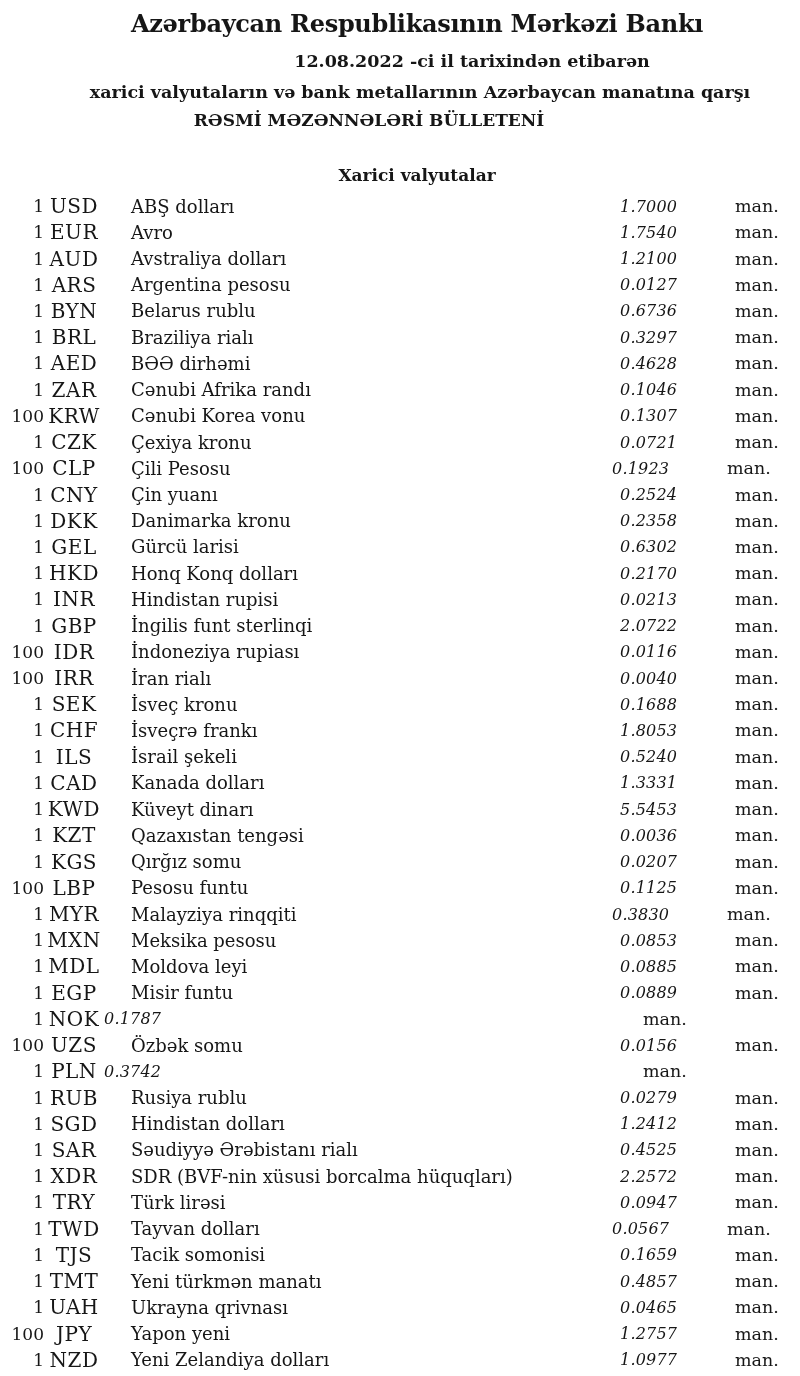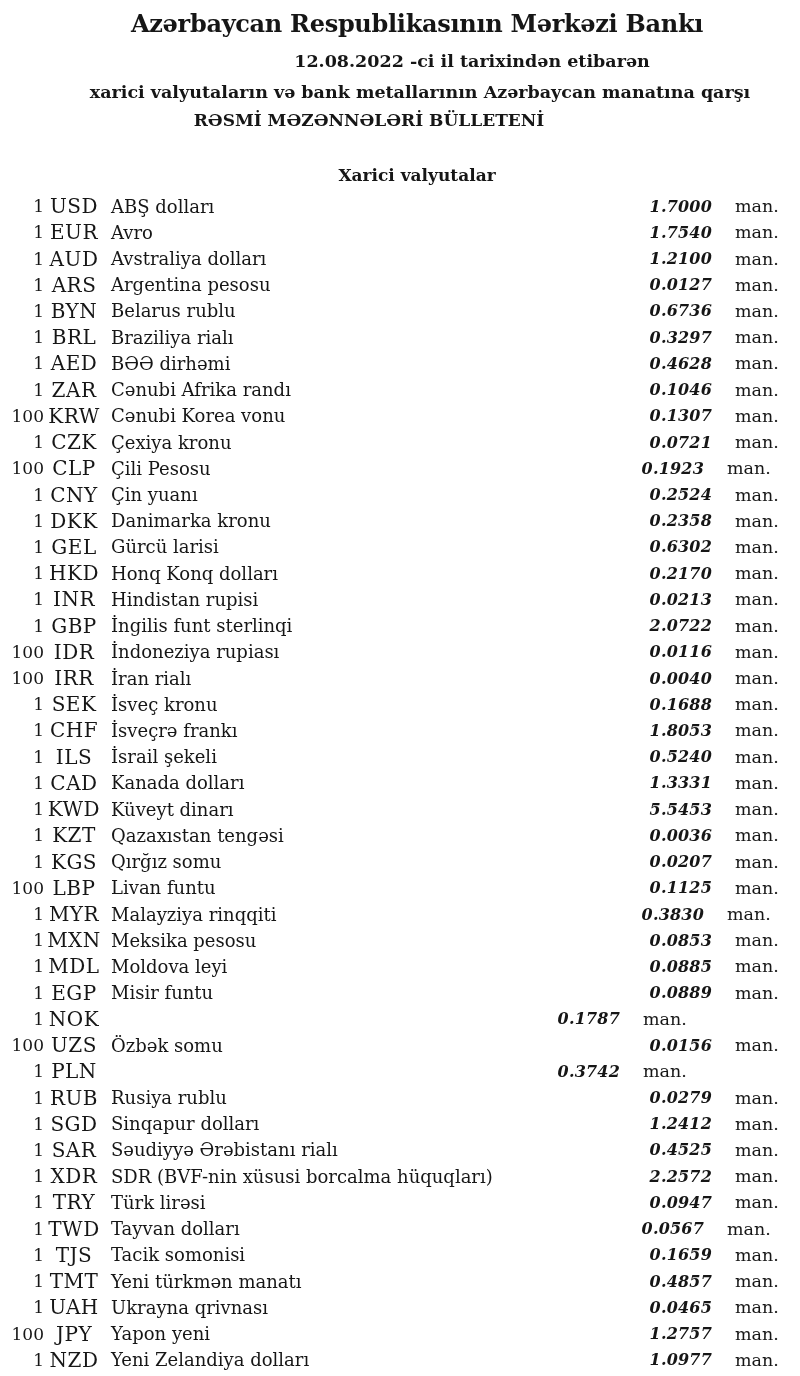--- a/index.html
+++ b/index.html
@@ -86,25 +86,25 @@
   .code {
     text-align: center;
     font-size: 20px;
     letter-spacing: 0.5px;
   }
   .name {
     padding-left: 7px;
     font-size: 18px;
     white-space: nowrap;
     overflow: hidden;
+    margin-left: 20px;
   }
   .rate {
-    text-align: right;
     font-size: 16px;
-    font-weight: bold;
+    font-weight: normal;
     font-style: italic;
     letter-spacing: 0.2px;
   }
   .unit {
     padding-left: 23px;
     font-size: 17.5px;
   }
   .row.shift .rate,
   .row.shift .unit {
     position: relative;
@@ -307,21 +307,21 @@
       <div class="row">
     <span class="qty">1</span>
     <span class="code">KGS</span>
     <span class="name">Qırğız somu</span>
     <span class="rate">0.0207</span>
     <span class="unit">man.</span>
   </div>
       <div class="row">
     <span class="qty">100</span>
     <span class="code">LBP</span>
-    <span class="name">Livan funtu</span>
+    <span class="name">Pesosu funtu</span>
     <span class="rate">0.1125</span>
     <span class="unit">man.</span>
   </div>
       <div class="row shift">
     <span class="qty">1</span>
     <span class="code">MYR</span>
     <span class="name">Malayziya rinqqiti</span>
     <span class="rate">0.3830</span>
     <span class="unit">man.</span>
   </div>
@@ -368,21 +368,21 @@
       <div class="row">
     <span class="qty">1</span>
     <span class="code">RUB</span>
     <span class="name">Rusiya rublu</span>
     <span class="rate">0.0279</span>
     <span class="unit">man.</span>
   </div>
       <div class="row">
     <span class="qty">1</span>
     <span class="code">SGD</span>
-    <span class="name">Sinqapur dolları</span>
+    <span class="name">Hindistan dolları</span>
     <span class="rate">1.2412</span>
     <span class="unit">man.</span>
   </div>
       <div class="row">
     <span class="qty">1</span>
     <span class="code">SAR</span>
     <span class="name">Səudiyyə Ərəbistanı rialı</span>
     <span class="rate">0.4525</span>
     <span class="unit">man.</span>
   </div>

